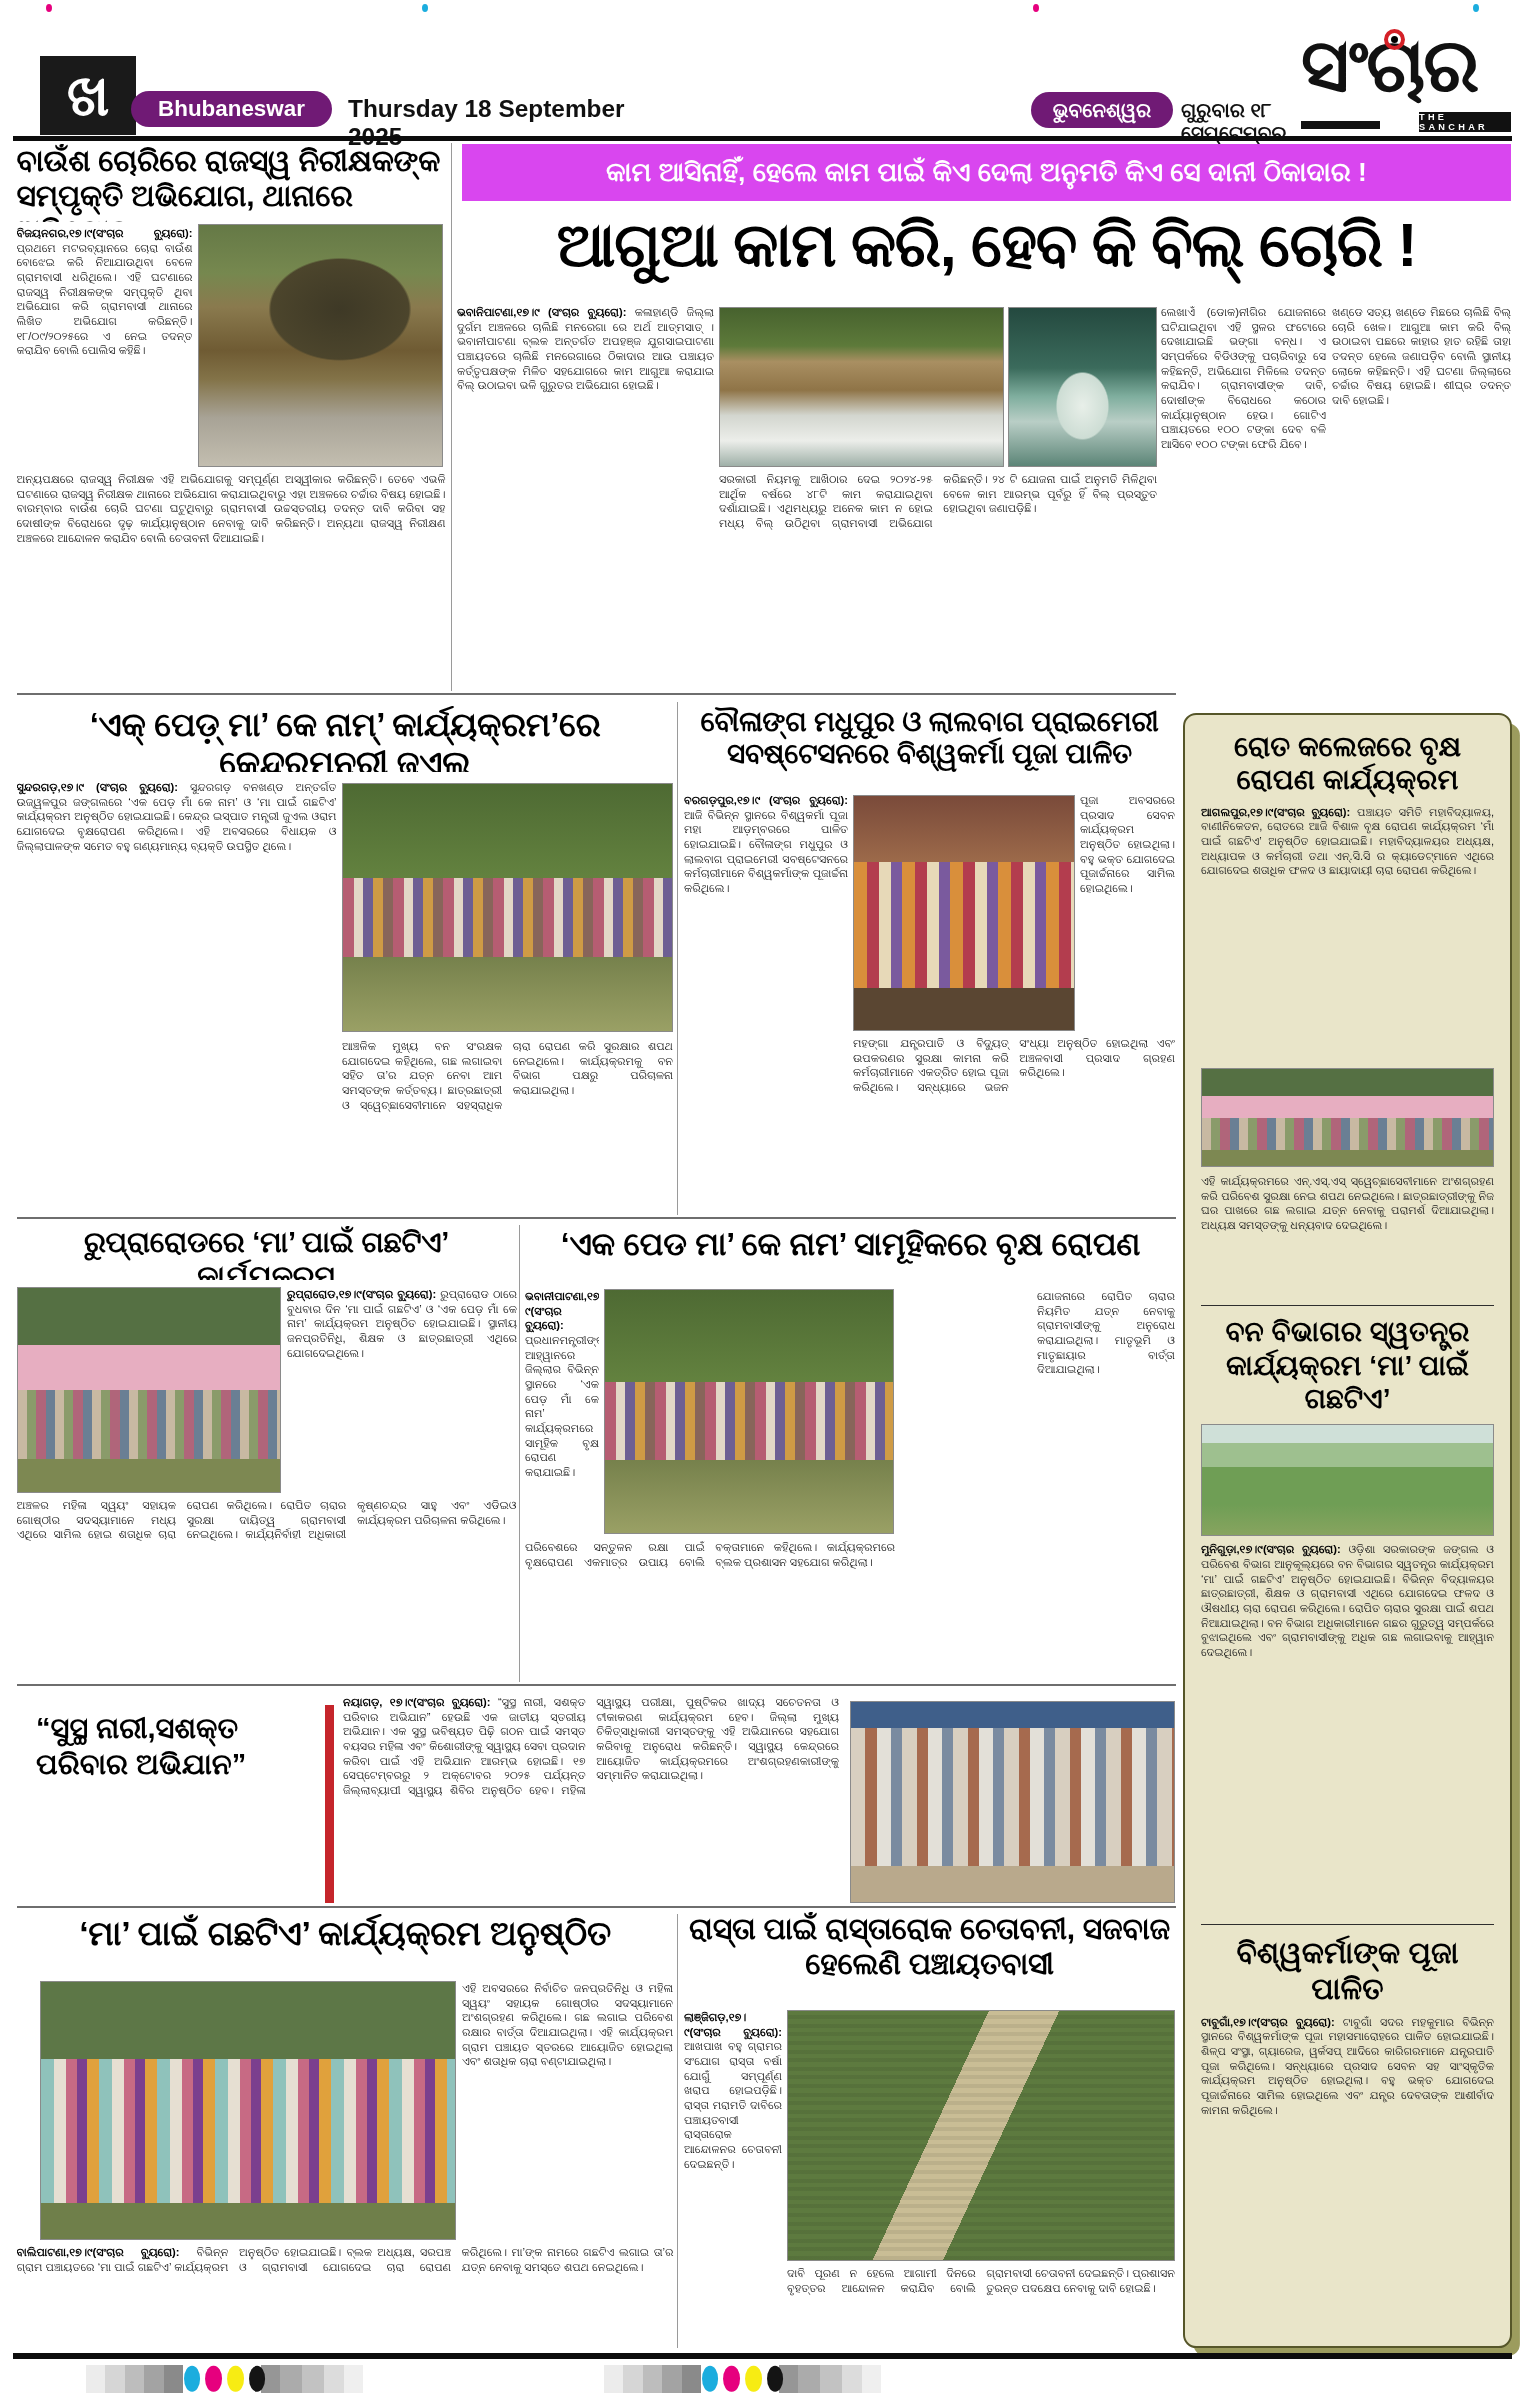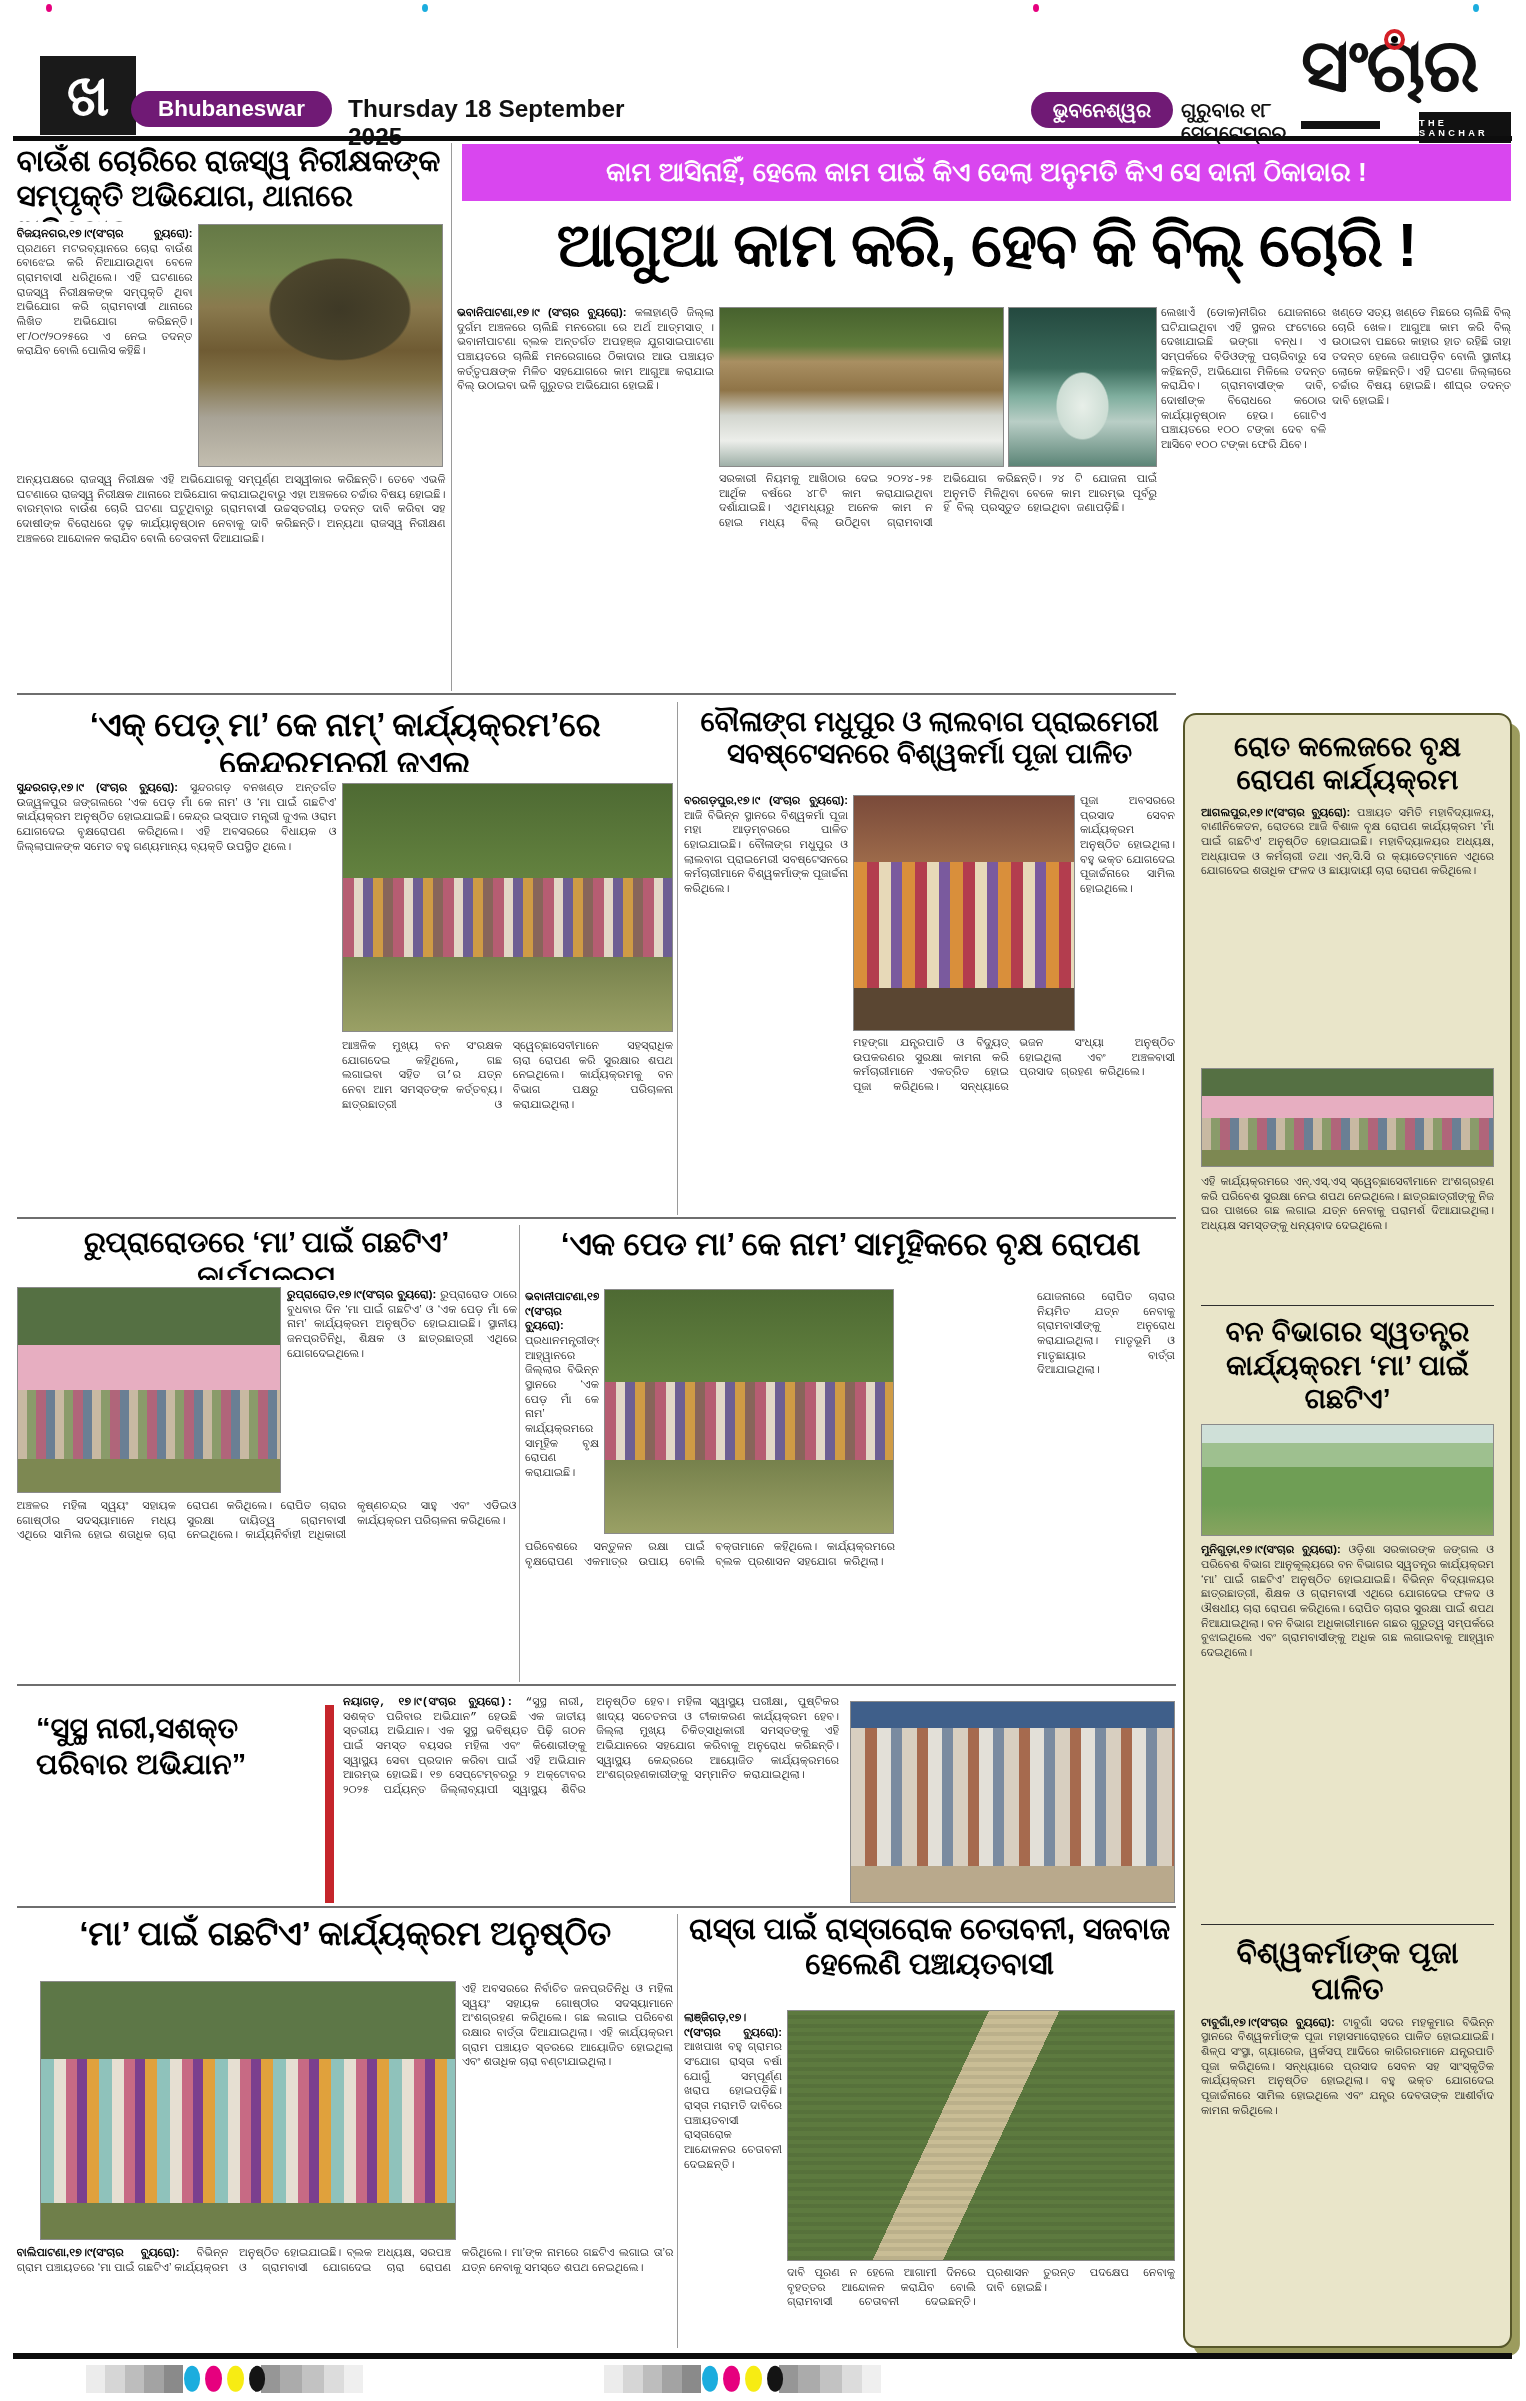--- a/index.html
+++ b/index.html
@@ -4,21 +4,21 @@
 <style>
   html,body{margin:0;padding:0;background:#ffffff;}
   .page{position:relative;width:1526px;height:2401px;background:#fff;overflow:hidden;
         font-family:"Liberation Sans","DejaVu Sans",sans-serif;color:#141414;}
   .abs{position:absolute;box-sizing:border-box;}
   .headline{font-weight:bold;color:#000;line-height:1.16;letter-spacing:-0.3px;overflow:hidden;}
   .center{text-align:center;}
   .body-text{font-size:11.2px;line-height:1.31;text-align:justify;color:#1c1c1c;overflow:hidden;}
   .body-text p{margin:0;}
   .byline{font-weight:bold;color:#000;}
-  .cols-2{column-count:2;column-gap:10.6px;font-family:Liberation Mono, monospace;}
+  .cols-2{column-count:2;column-gap:10.6px;}
   .cols-3{column-count:3;column-gap:10.6px;}
   .photo{position:absolute;box-sizing:border-box;border:0.7px solid #8a8a8a;overflow:hidden;}
   .vrule{position:absolute;width:1.3px;background:#9a9a9a;}
   .hrule{position:absolute;height:2px;background:#6e6e6e;}
   .thickrule{position:absolute;background:#0d0d0d;}
 
   
   .edition-box{background:#1a1a1a;color:#fff;display:flex;align-items:center;justify-content:center;
                font-size:57px;font-weight:bold;}
   .pill{background:#701a75;color:#fff;border-radius:18.5px;display:flex;align-items:center;
@@ -111,21 +111,21 @@
   <div class="abs date-en" style="left:348px;top:95px;width:304px;height:32px;">Thursday 18 September 2025</div>
 
   <div class="abs pill" style="left:1031px;top:92px;width:142px;height:36px;font-size:20px;">
     <span>ଭୁବନେଶ୍ୱର</span>
   </div>
   <div class="abs date-od" style="left:1181px;top:99px;width:122px;height:32px;">ଗୁରୁବାର ୧୮ ସେପ୍ଟେମ୍ବର ୨୦୨୫</div>
 
   <div class="abs masthead" style="left:1301px;top:29px;width:211px;height:99px;">ସଂଚାର</div>
   <div class="abs ring" style="left:1384px;top:29px;width:21px;height:21px;"></div>
   <div class="abs mast-underline" style="left:1301px;top:121px;width:79px;height:8px;"></div>
-  <div class="abs sanchar-box" style="left:1419px;top:112px;width:92px;height:31px;">THE SANCHAR</div>
+  <div class="abs sanchar-box" style="left:1419px;top:112px;width:92px;height:20px;">THE SANCHAR</div>
 
   <div class="thickrule" style="left:13.2px;top:136px;width:1499px;height:4.6px;"></div>
 
   <div class="abs headline" style="left:16.5px;top:144px;width:430px;height:78px;font-size:30px;">ବାଉଁଶ ଚୋରିରେ ରାଜସ୍ୱ ନିରୀକ୍ଷକଙ୍କ ସମ୍ପୃକ୍ତି ଅଭିଯୋଗ, ଥାନାରେ ଅଭିଯୋଗ</div>
 
   <div class="photo ph-tractor" style="left:198px;top:224px;width:245px;height:243px;"></div>
 
   <div class="abs body-text" style="left:16.5px;top:226px;width:176px;height:242px;">
     <p><span class="byline">ବିଜୟନଗର,୧୭।୯(ସଂଚାର ବ୍ୟୁରୋ):</span>
        <span>ପ୍ରଥମେ ମଟରବ୍ୟାନରେ ଚୋରା ବାଉଁଶ ବୋଝେଇ କରି ନିଆଯାଉଥିବା ବେଳେ ଗ୍ରାମବାସୀ ଧରିଥିଲେ। ଏହି ଘଟଣାରେ ରାଜସ୍ୱ ନିରୀକ୍ଷକଙ୍କ ସମ୍ପୃକ୍ତି ଥିବା ଅଭିଯୋଗ କରି ଗ୍ରାମବାସୀ ଥାନାରେ ଲିଖିତ ଅଭିଯୋଗ କରିଛନ୍ତି। ୧୮/୦୯/୨୦୨୫ରେ ଏ ନେଇ ତଦନ୍ତ କରାଯିବ ବୋଲି ପୋଲିସ କହିଛି।</span></p>

